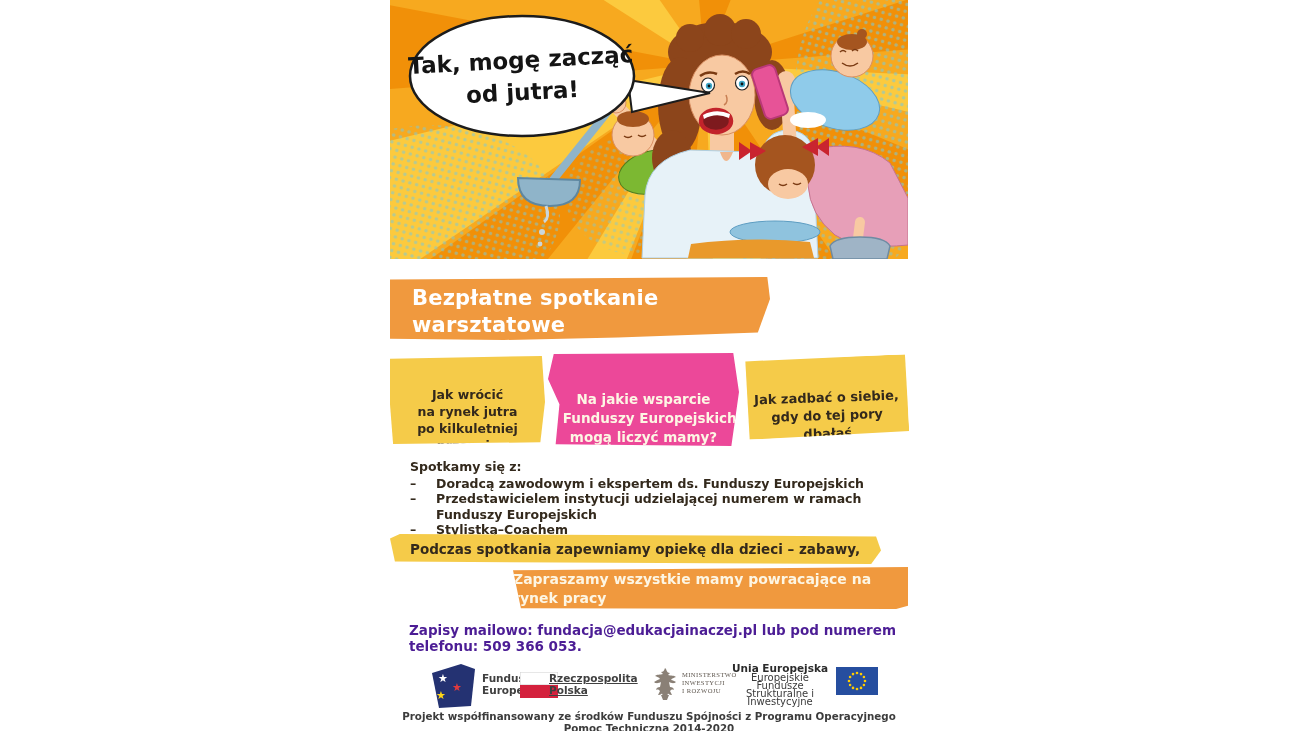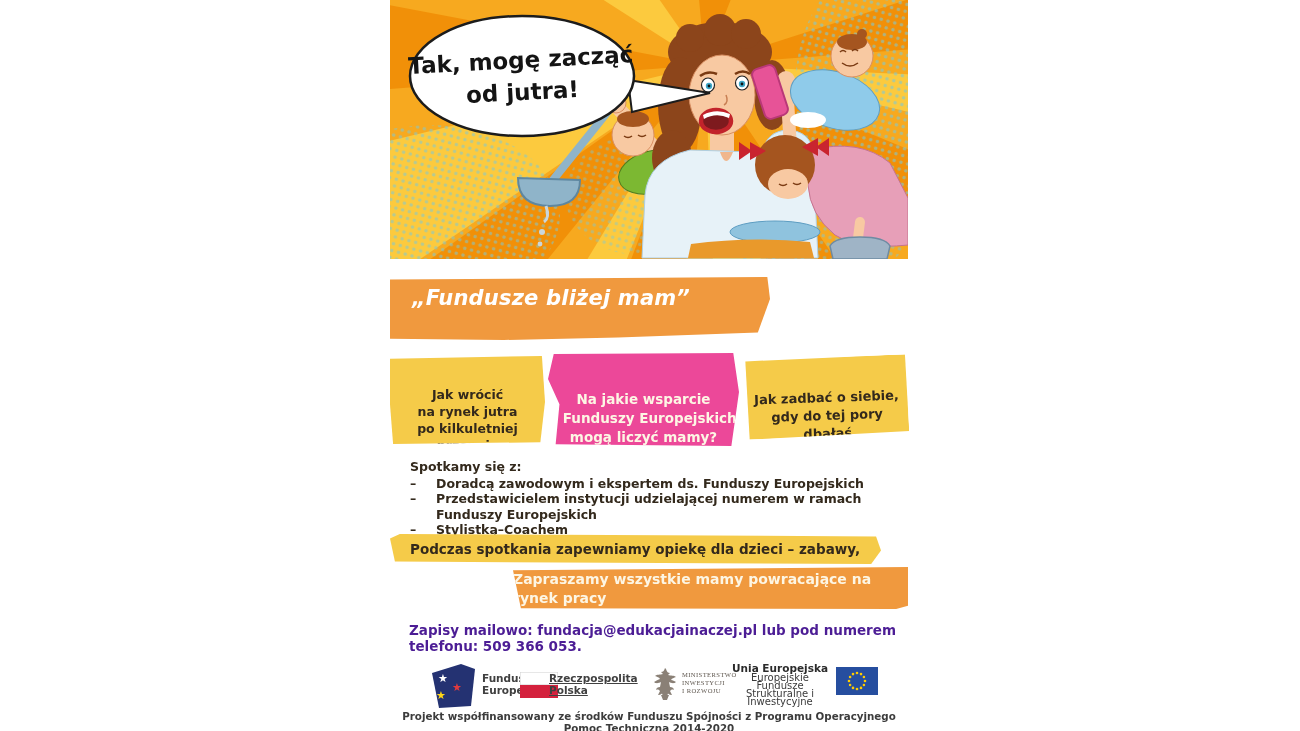--- a/index.html
+++ b/index.html
@@ -200,20 +200,21 @@
           <ellipse cx="132" cy="76" rx="112" ry="60" fill="#ffffff" stroke="#1c1c1c" stroke-width="2.5"></ellipse>
           <g transform="rotate(-3 132 84)" font-family="DejaVu Sans, sans-serif" font-weight="700" fill="#141414" text-anchor="middle">
             <text x="132" y="68" font-size="23">Tak, mogę zacząć</text>
             <text x="132" y="100" font-size="23">od jutra!</text>
           </g>
         </g>
       </g>
     </svg>
 
     <div class="banner">
+      <div class="l1">Bezpłatne spotkanie warsztatowe</div>
       <div class="l2">„Fundusze bliżej mam”</div>
     </div>
 
     <div class="qbox b1">
       <span>Jak wrócić
 na rynek jutra
 po kilkuletniej przerwie
 na macierzyństwo?</span>
     </div>
     <div class="qbox b2">

